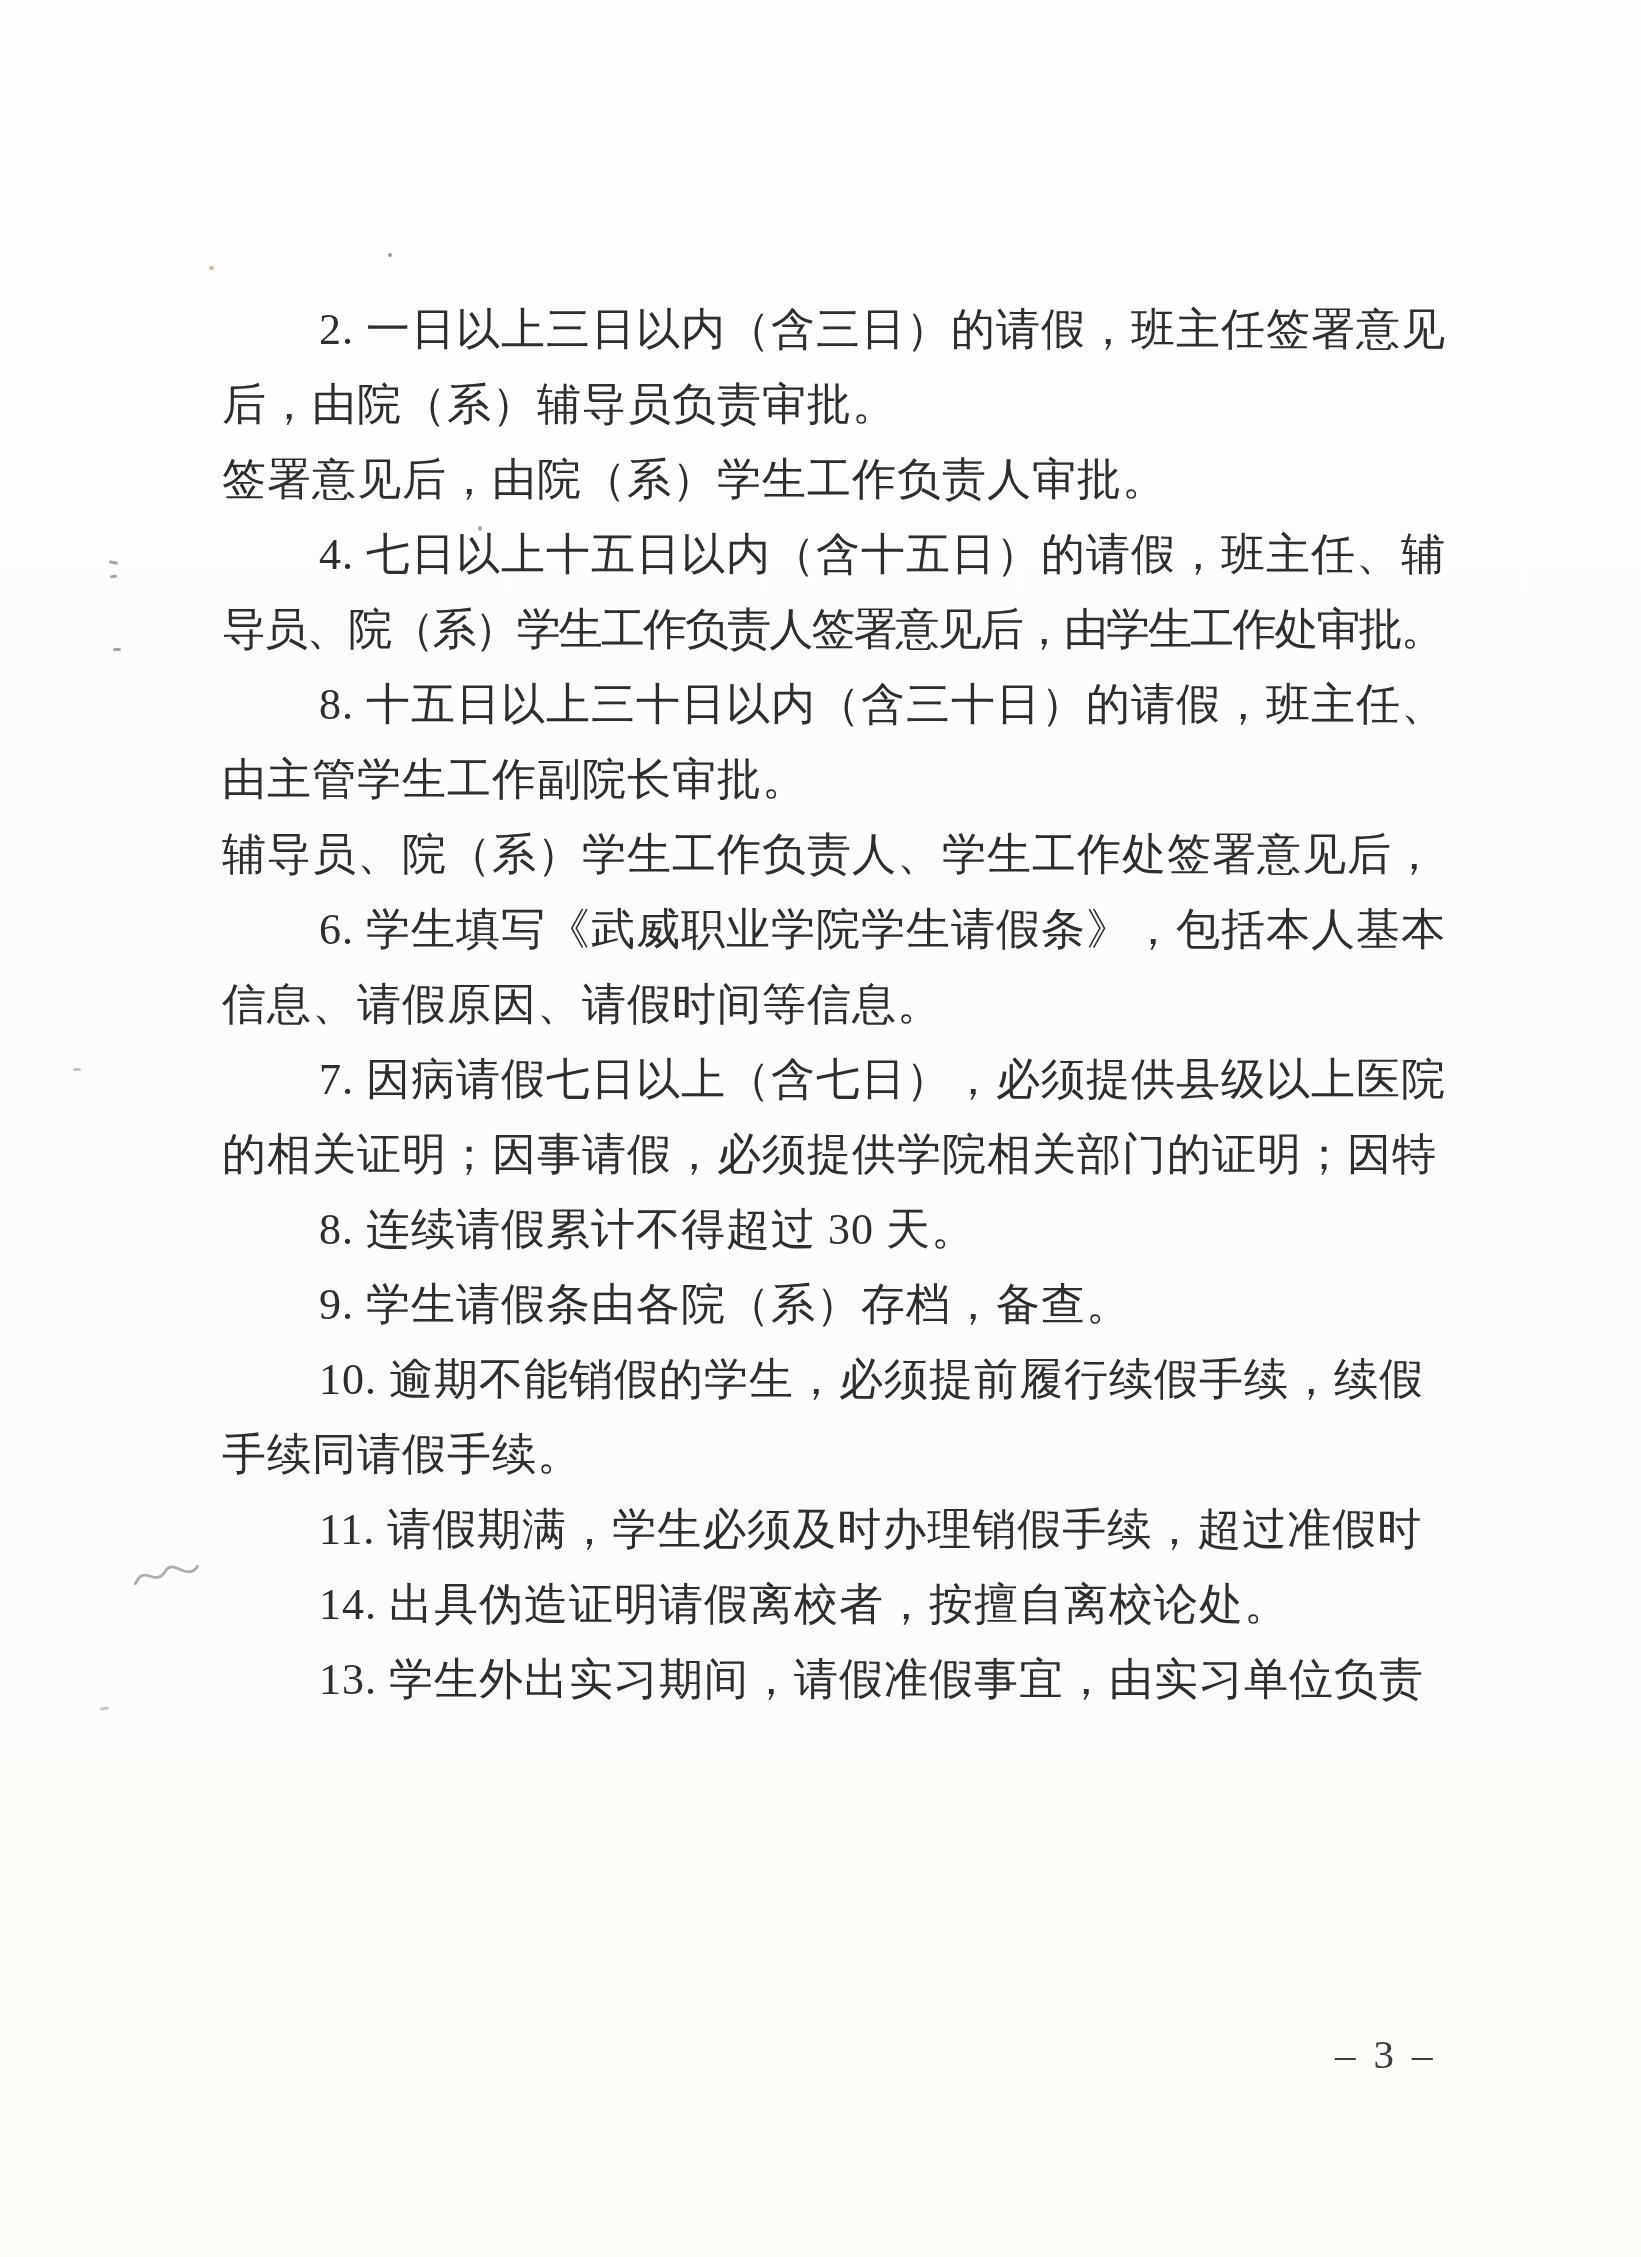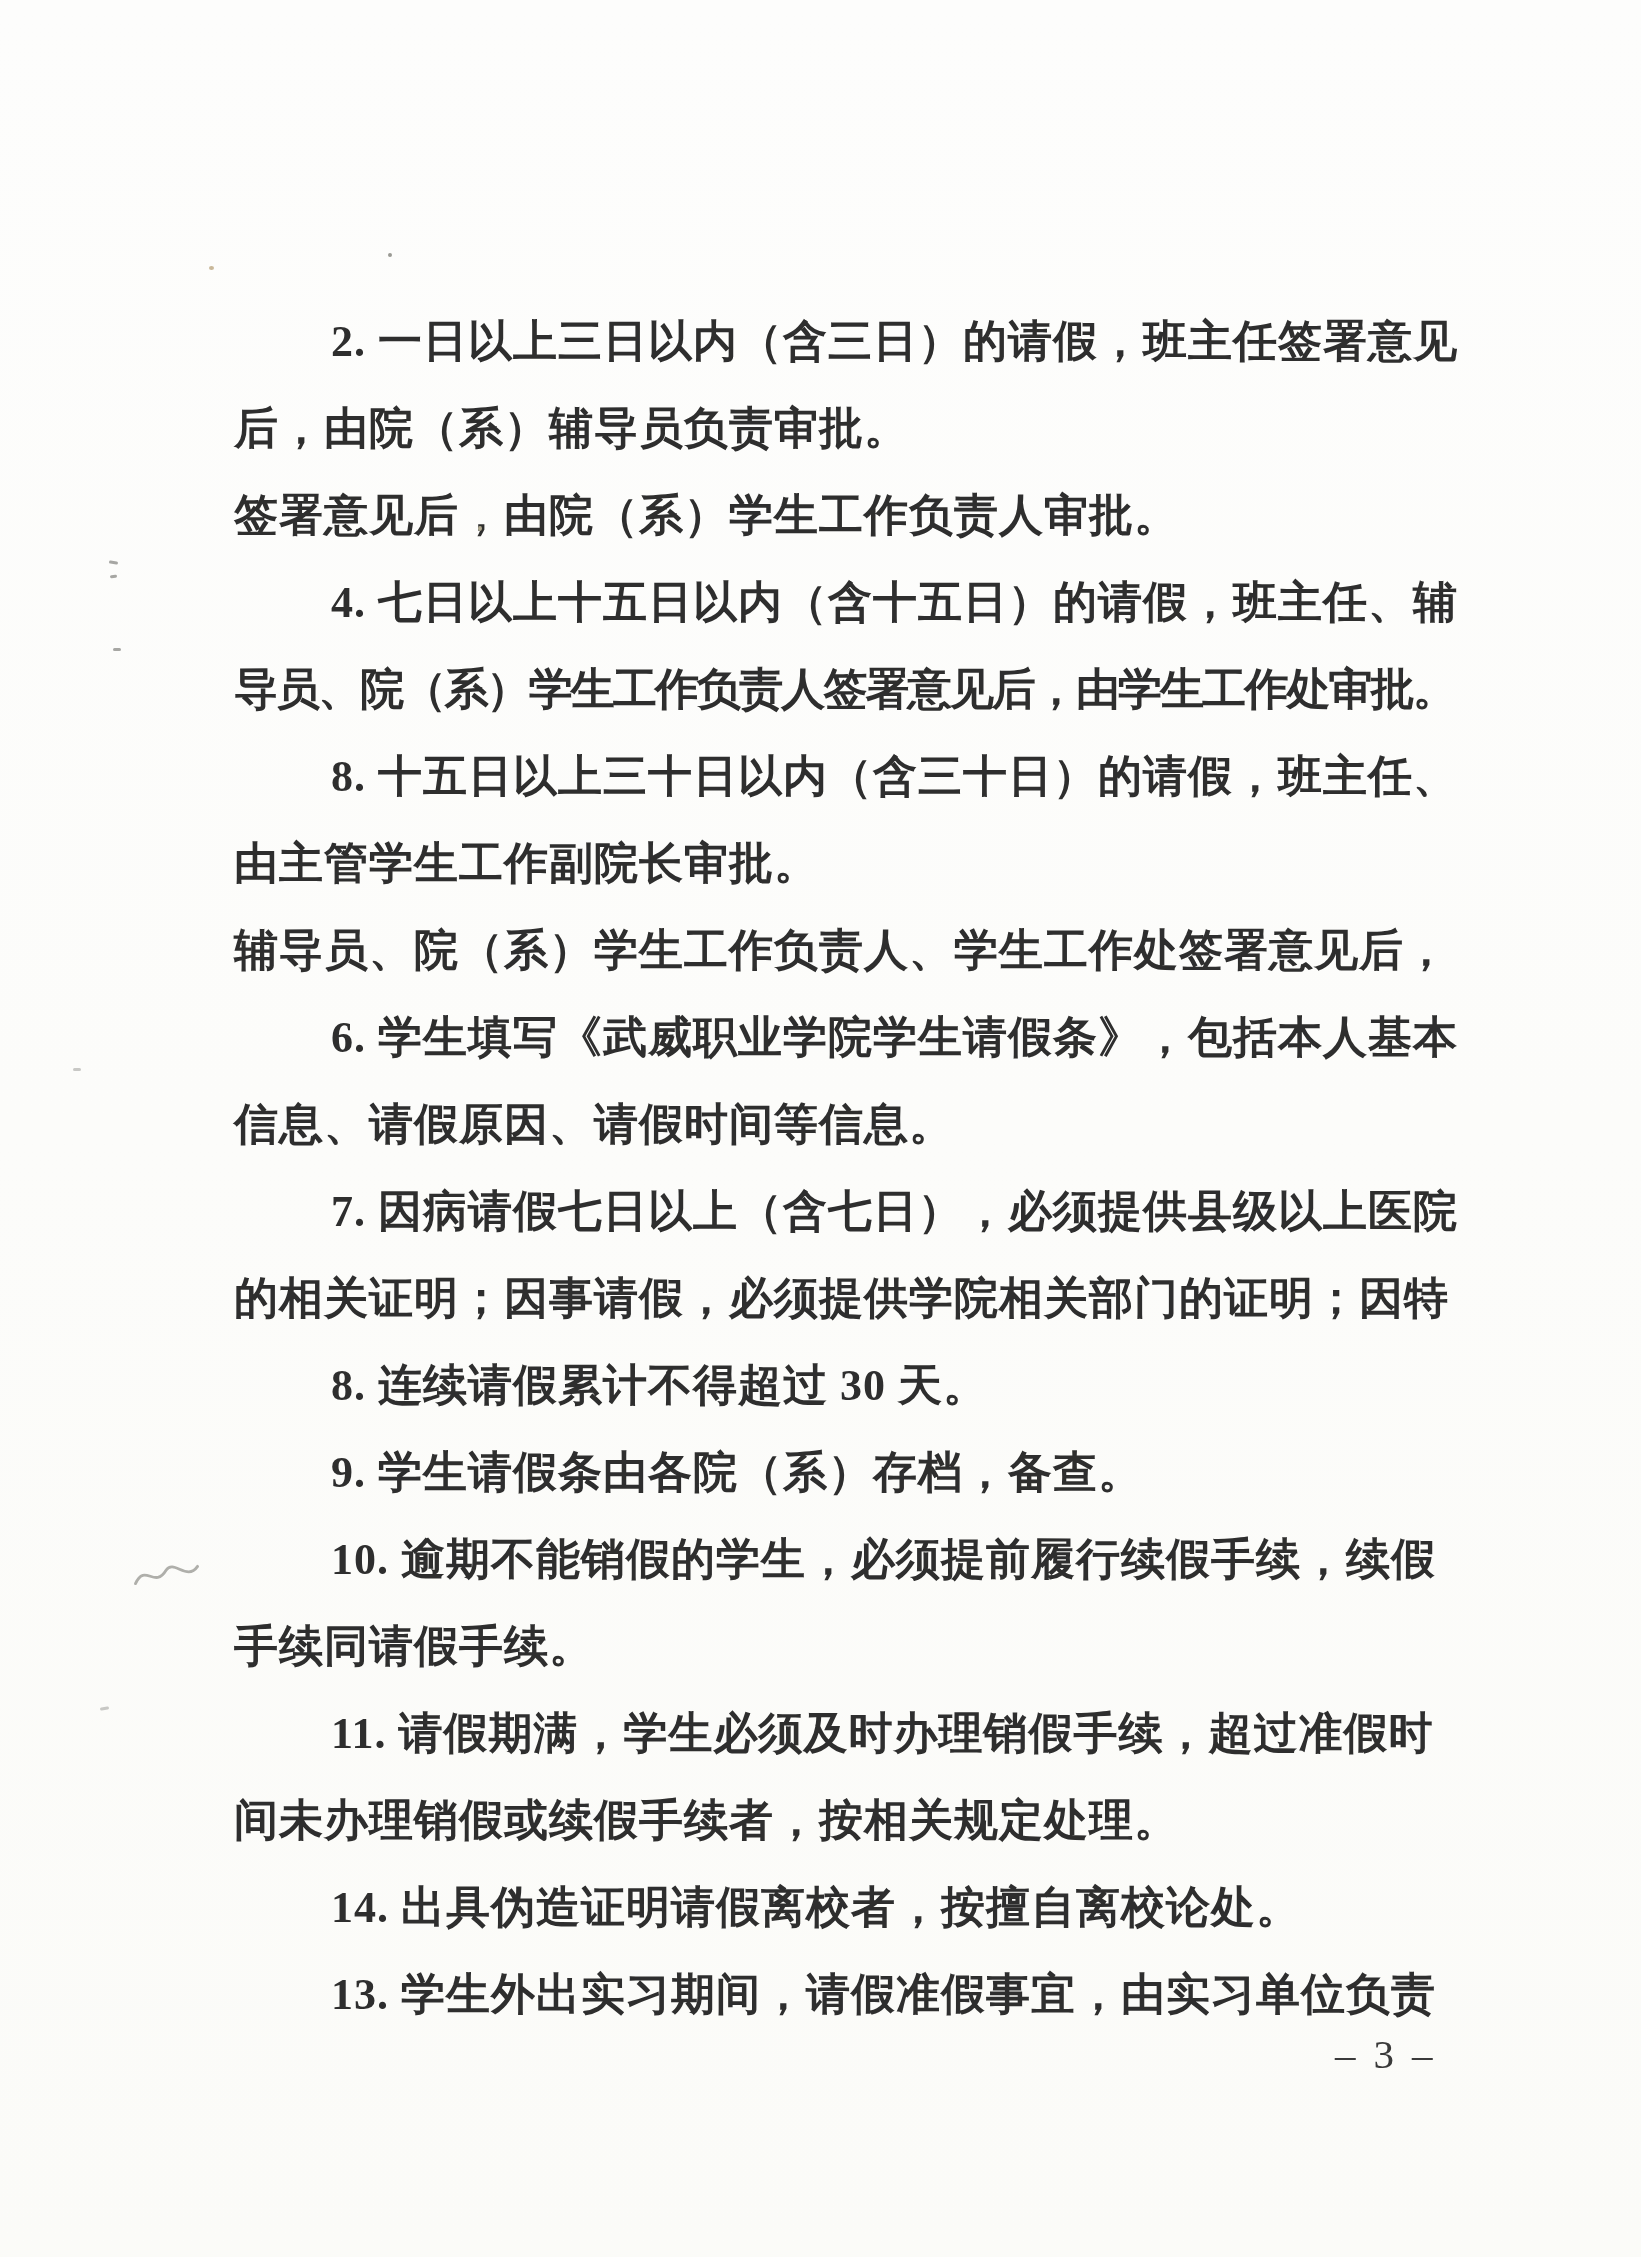--- a/index.html
+++ b/index.html
@@ -14,28 +14,28 @@
     overflow: hidden;
     background: linear-gradient(180deg, #fdfdfc 0%, #fbfbf8 100%);
   }
   .text-block {
     position: absolute;
     left: 222px; top: 292px;
     width: 1236px;
   }
   .para { margin: 0; padding: 0; }
   .line {
-    margin: 12px;
+    margin: 0;
     height: 75px;
     line-height: 75px;
     font-size: 44px;
     letter-spacing: 1px;
     color: #2e2e2e;
     white-space: nowrap;
-    font-weight: 700;
+    font-weight: 400;
   }
   .line.first { text-indent: 97px; }
   .line.cram { letter-spacing: -1.9px; }
   .page-number {
     position: absolute;
     left: 1335px; top: 2028px;
     font-size: 41px;
     line-height: 53px;
     color: #3a3a3a;
     letter-spacing: 3.9px;
@@ -110,21 +110,20 @@
       <p class="line first">9. 学生请假条由各院（系）存档，备查。</p>
     </div>
 
     <div class="para">
       <p class="line first">10. 逾期不能销假的学生，必须提前履行续假手续，续假</p>
       <p class="line">手续同请假手续。</p>
     </div>
 
     <div class="para">
       <p class="line first">11. 请假期满，学生必须及时办理销假手续，超过准假时</p>
-      <p class="line">间未办理销假或续假手续者，按相关规定处理。</p>
     </div>
 
     <div class="para">
       <p class="line first">14. 出具伪造证明请假离校者，按擅自离校论处。</p>
     </div>
 
     <div class="para">
       <p class="line first">13. 学生外出实习期间，请假准假事宜，由实习单位负责</p>
     </div>
 

